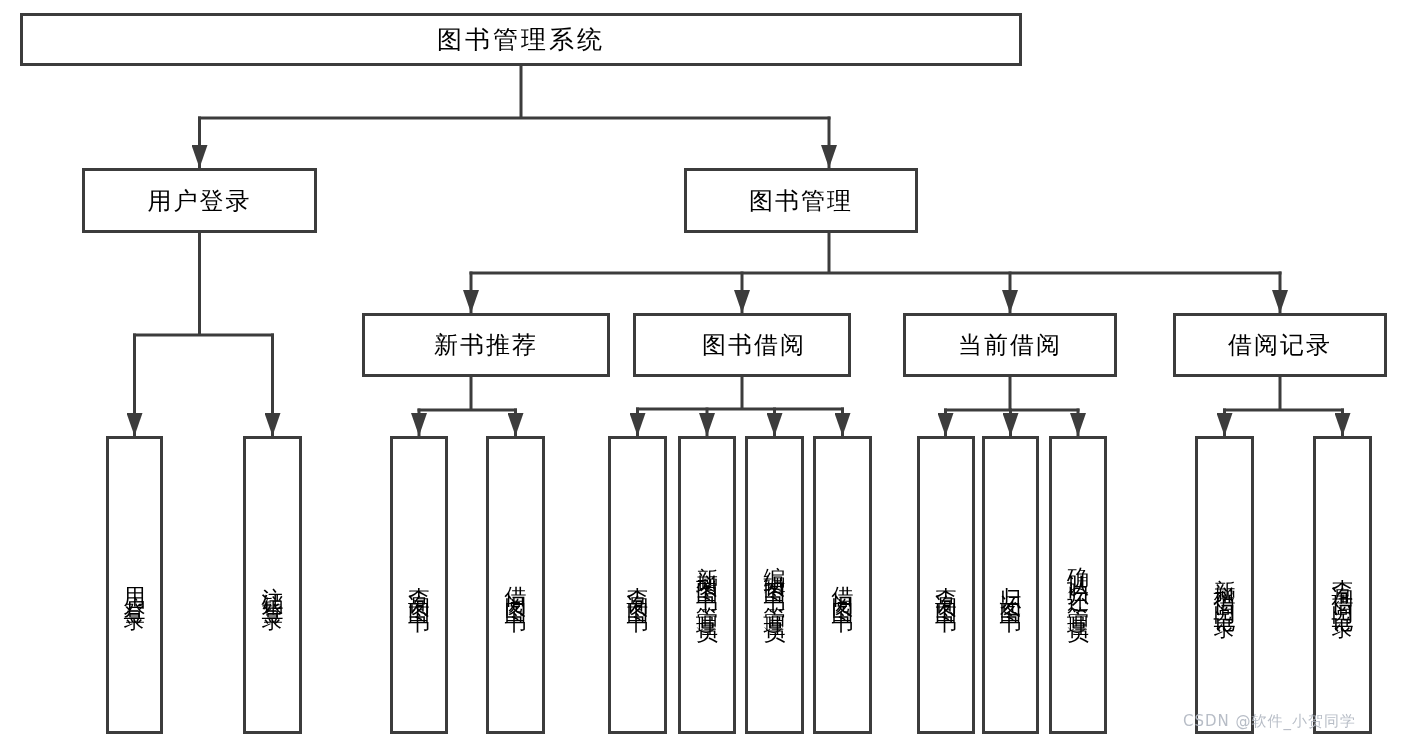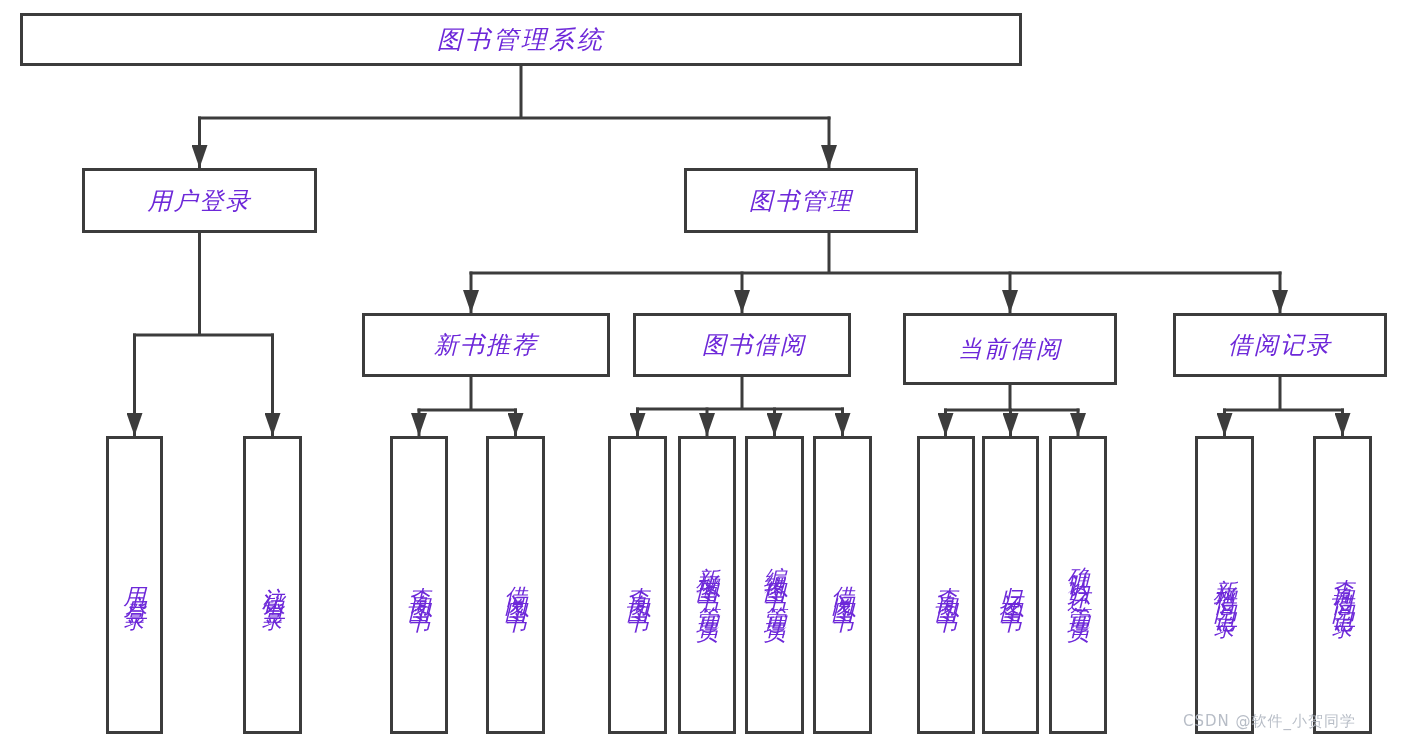--- a/index.html
+++ b/index.html
@@ -13,24 +13,23 @@
   .connectors{position:absolute;left:0;top:0;z-index:1;}
   .node{
     position:absolute;
     box-sizing:border-box;
     border:3px solid #3c3c3c;
     background:#ffffff;
     display:flex;align-items:center;justify-content:center;
     z-index:2;
   }
   .node .lbl{
-    color:#6d28d9;
+    color:#000000;
     line-height:1;
     white-space:nowrap;
-    font-style:italic;
   }
   .root-box .lbl{font-size:25px;letter-spacing:3px;}
   .branch-box .lbl{font-size:24px;letter-spacing:2px;}
   .leaf{top:436px;height:298px;}
   .leaf .lbl{
     writing-mode:vertical-rl;
     text-orientation:mixed;
     font-size:22px;
     letter-spacing:8px;
     white-space:normal;
@@ -104,21 +103,21 @@
   <div class="node branch-box" style="left:684px;top:168px;width:234px;height:65px;">
     <span class="lbl">图书管理</span>
   </div>
 
   <div class="node branch-box" style="left:362px;top:313px;width:248px;height:64px;">
     <span class="lbl">新书推荐</span>
   </div>
   <div class="node branch-box" style="left:633px;top:313px;width:218px;height:64px;padding-left:24px;">
     <span class="lbl">图书借阅</span>
   </div>
-  <div class="node branch-box" style="left:903px;top:313px;width:214px;height:72px;">
+  <div class="node branch-box" style="left:903px;top:313px;width:214px;height:64px;">
     <span class="lbl">当前借阅</span>
   </div>
   <div class="node branch-box" style="left:1173px;top:313px;width:214px;height:64px;">
     <span class="lbl">借阅记录</span>
   </div>
 
   <div class="node leaf" style="left:106px;width:57px;">
     <span class="lbl">用户登录</span>
   </div>
   <div class="node leaf" style="left:243px;width:59px;">

